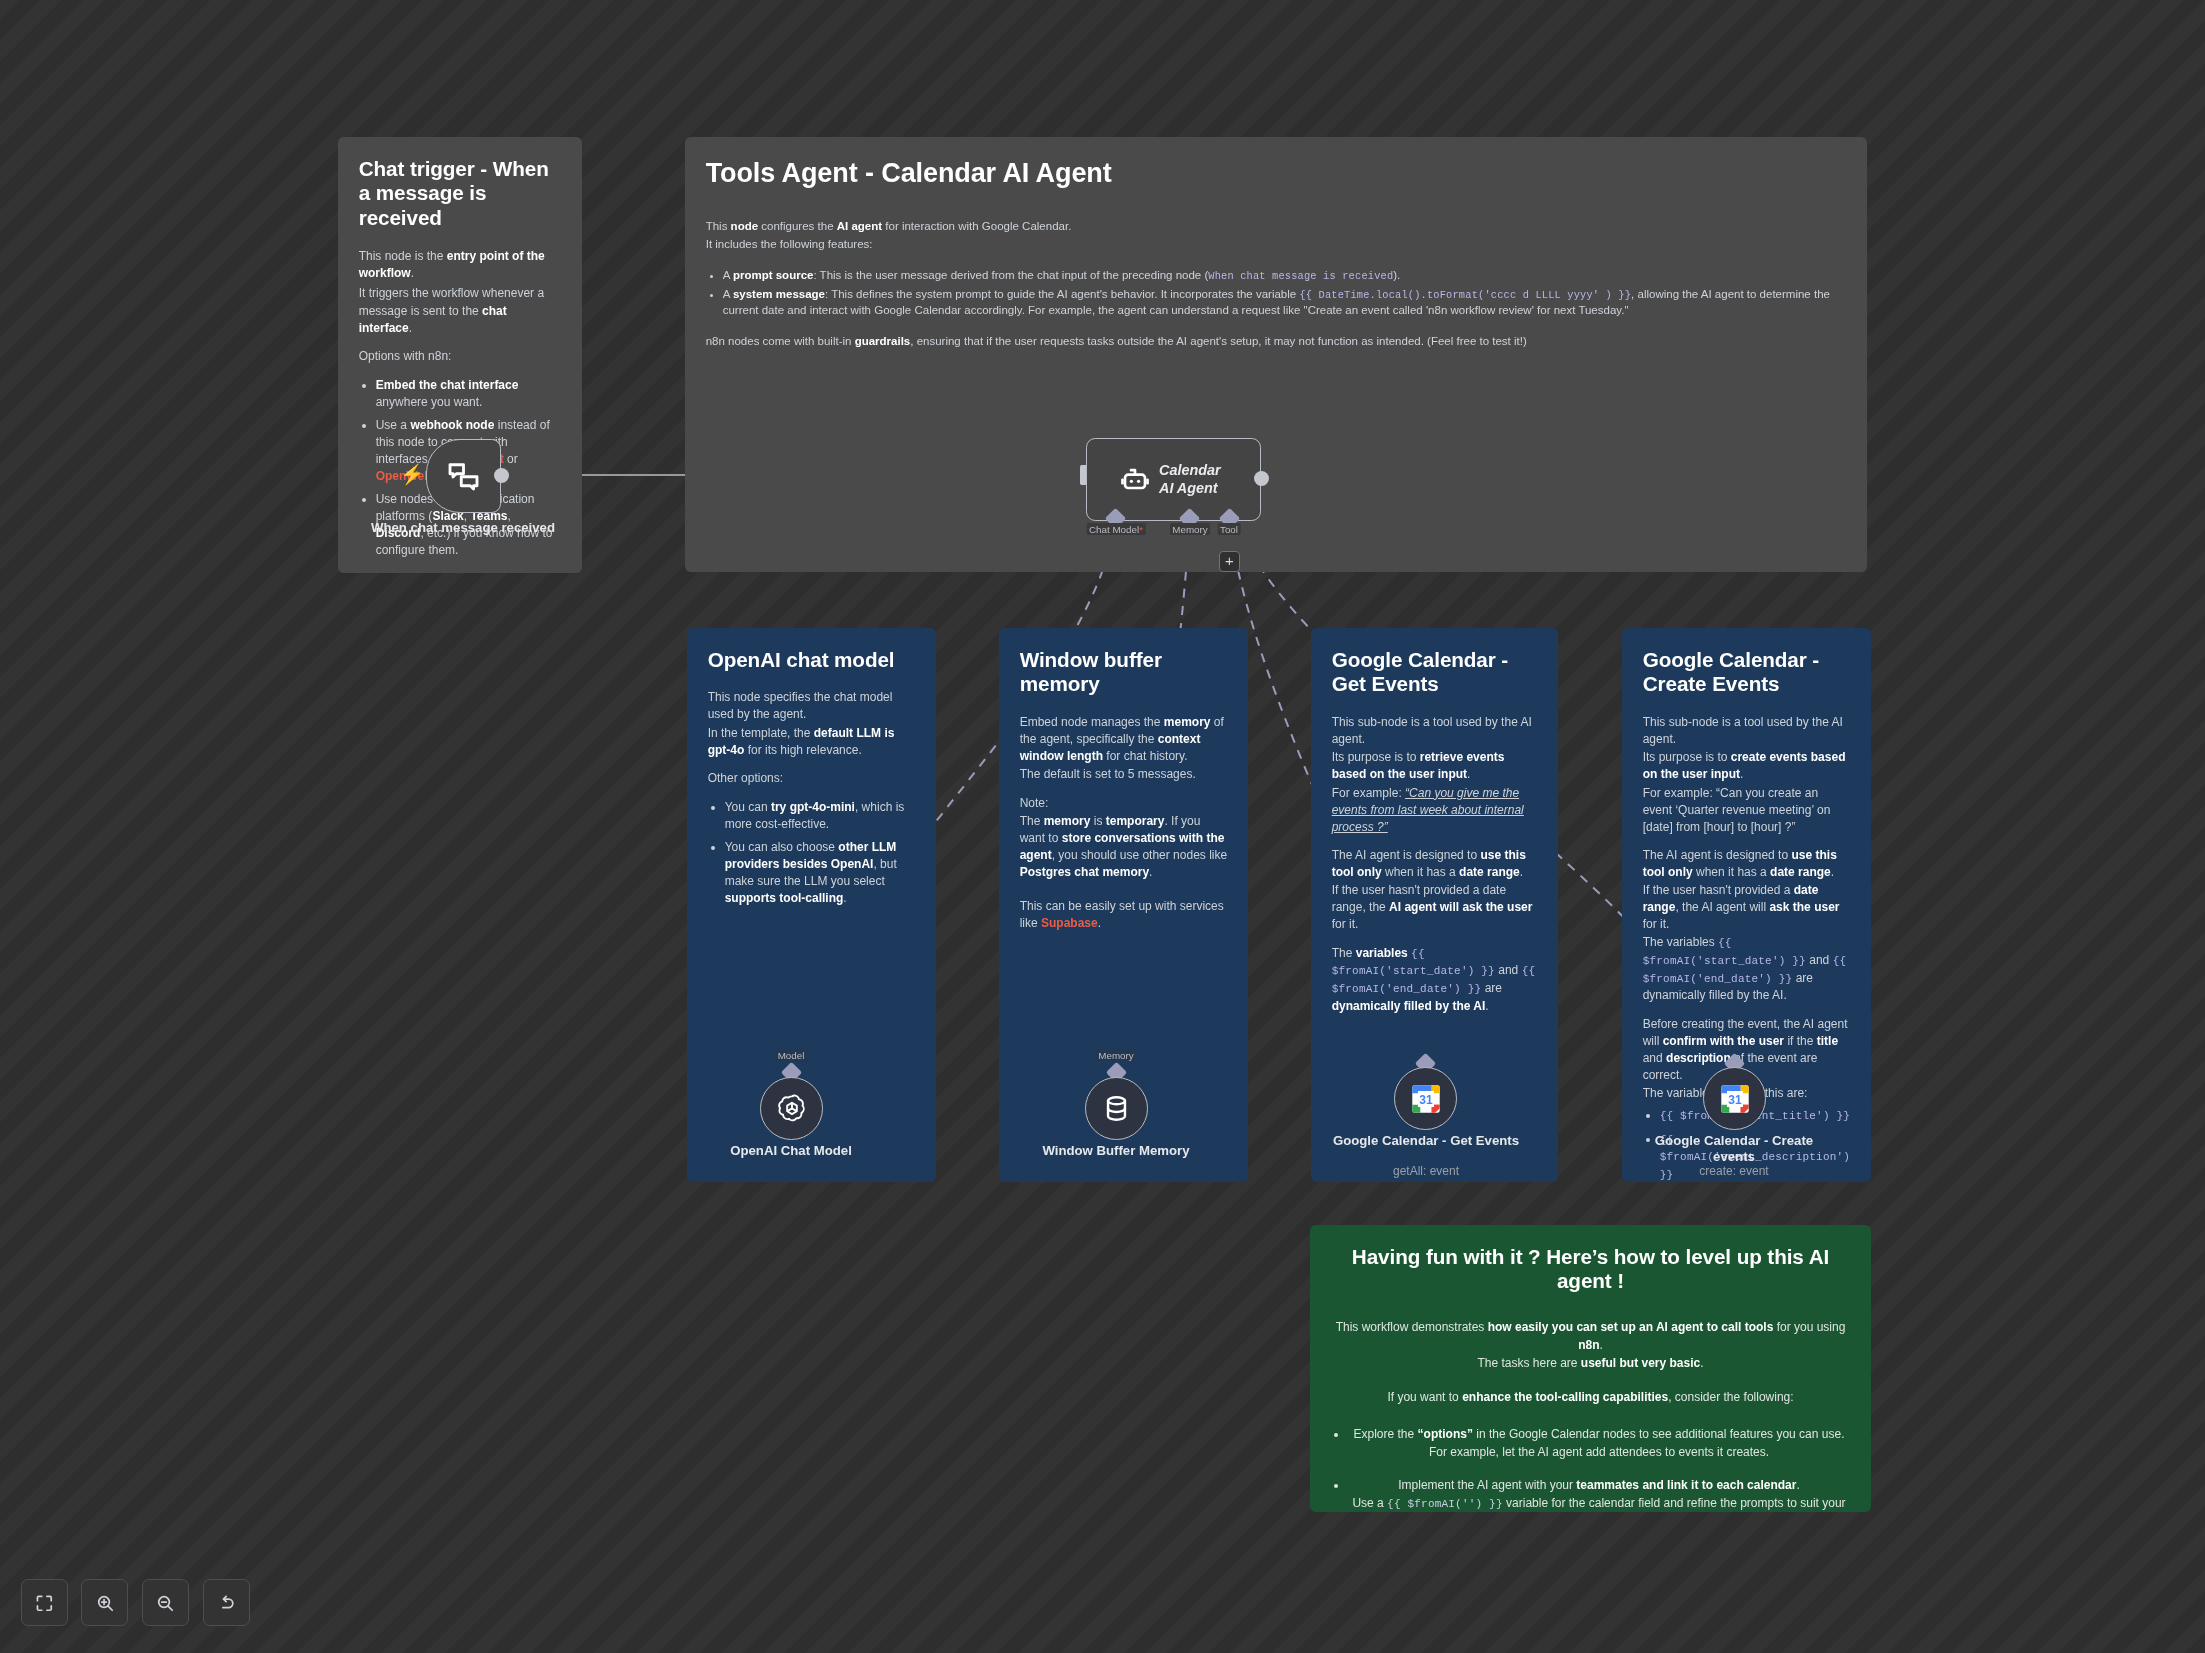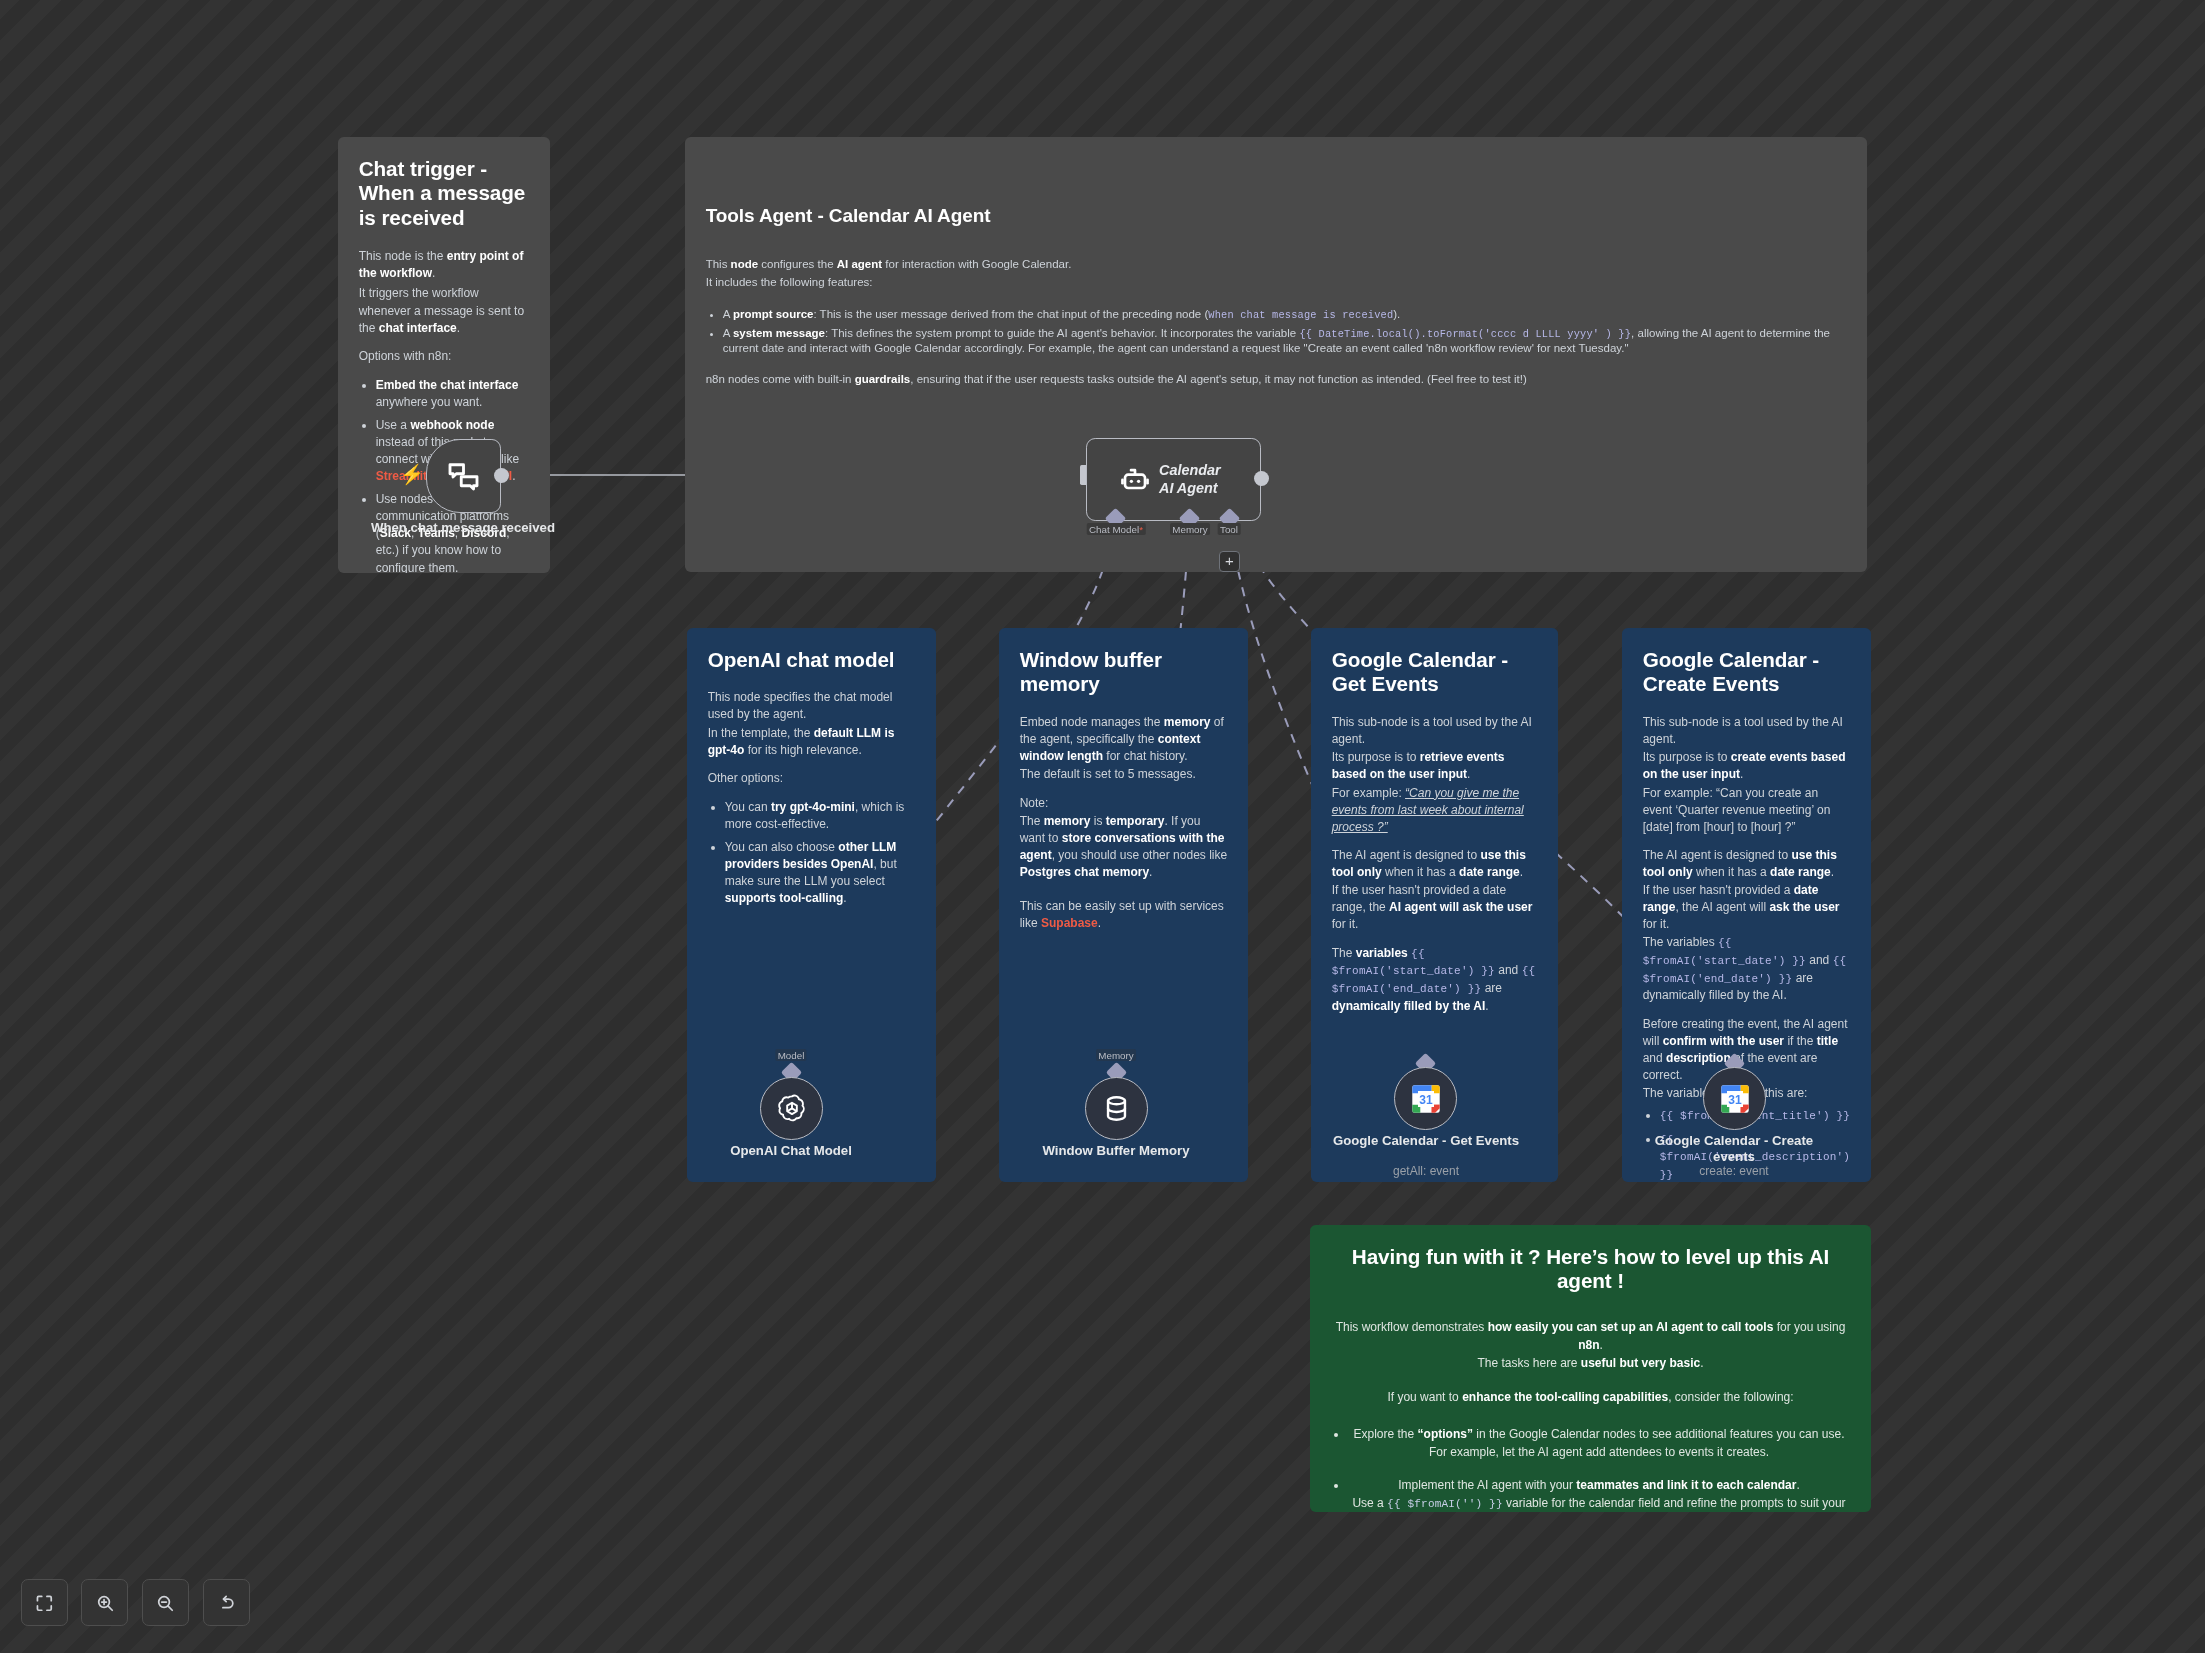--- a/index.html
+++ b/index.html
@@ -57,21 +57,21 @@
   .note i, .note em { font-style: italic; text-decoration: underline; }
   .note code {
     font-family: "Liberation Mono", monospace;
     font-size: 11px;
     color: #b7b8e8;
     letter-spacing: 0.2px;
   }
   .note a.lnk { color: #ef5b45; font-weight: 700; text-decoration: none; }
 
   
-  #note-tools-agent h1 { font-size: 19px; margin-bottom: 30px; margin-top: 48px; }
+  #note-tools-agent h1 { font-size: 27px; margin-bottom: 30px; }
   #note-tools-agent p  { font-size: 11.5px; line-height: 1.36; }
   #note-tools-agent li { font-size: 11.5px; line-height: 1.36; margin-bottom: 3.4px; }
   #note-tools-agent code { font-size: 10.3px; }
 
   
   #note-levelup h1 { font-size: 20.7px; margin-bottom: 25px; color: #fff; }
   #note-levelup p  { font-size: 12px; line-height: 1.45; color: #dfe6e1; }
   #note-levelup li { font-size: 12px; line-height: 1.45; color: #dfe6e1; margin-bottom: 16px; }
   #note-levelup code { color: #c8cfe8; }
 
@@ -193,21 +193,21 @@
 
     <path d="M 1943 905 C 1900 1200 1500 1500 1378 1830" stroke="#9a9cba" stroke-width="3.5" fill="none" stroke-dasharray="16 14"></path>
 
     <path d="M 2072 905 C 2050 1250 1990 1550 1944 1830" stroke="#9a9cba" stroke-width="3.5" fill="none" stroke-dasharray="16 14"></path>
 
     <path d="M 2140 905 C 2180 1200 2380 1550 2483 1830" stroke="#9a9cba" stroke-width="3.5" fill="none" stroke-dasharray="16 14"></path>
 
     <path d="M 2150 905 C 2260 1180 2800 1480 3020 1830" stroke="#9a9cba" stroke-width="3.5" fill="none" stroke-dasharray="16 14"></path>
   </svg>
 
-  <div class="note grey" id="note-chat-trigger" style="left:338px; top:137px; width:212px; height:436px;">
+  <div class="note grey" id="note-chat-trigger" style="left:338px; top:137px; width:244px; height:436px;">
     <h1 class="sm">Chat trigger - When a message is received</h1>
     <p style="margin-bottom:3.4px;">
       <span>This node is the </span><b>entry point of the workflow</b><span>.</span>
     </p>
     <p>
       <span>It triggers the workflow whenever a message is sent to the </span><b>chat interface</b><span>.</span>
     </p>
     <p>Options with n8n:</p>
     <ul>
       <li>

